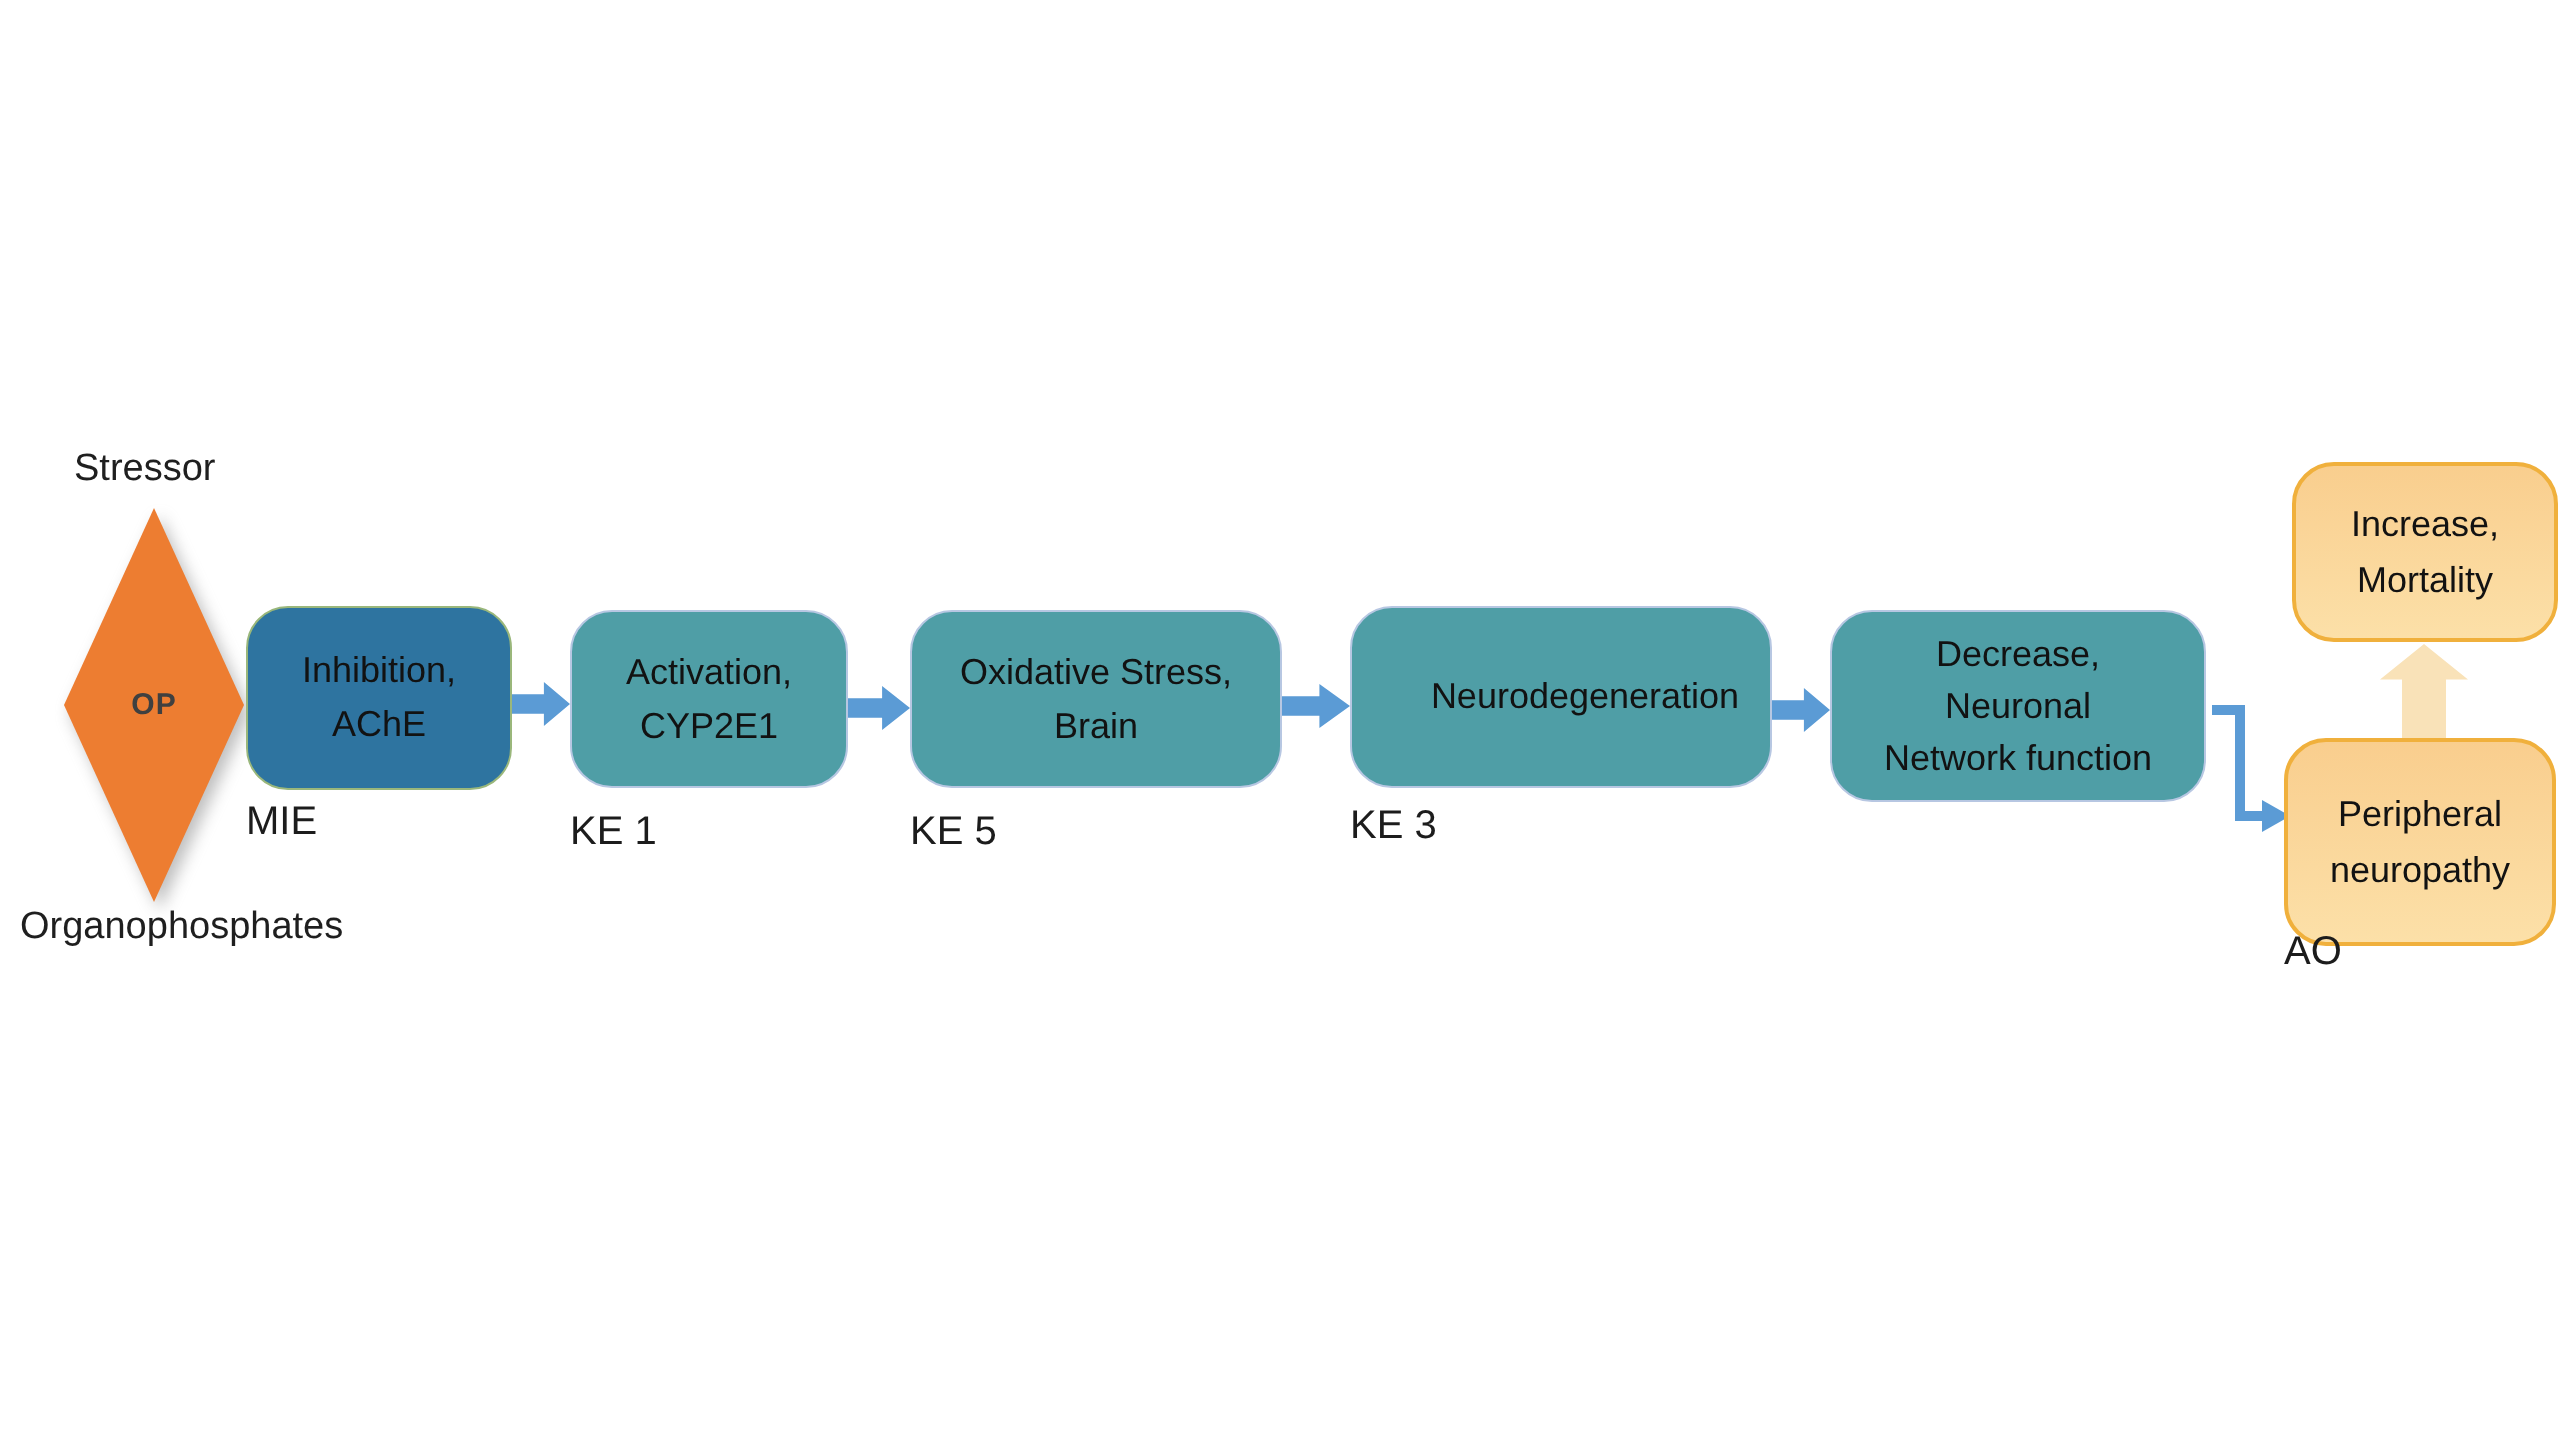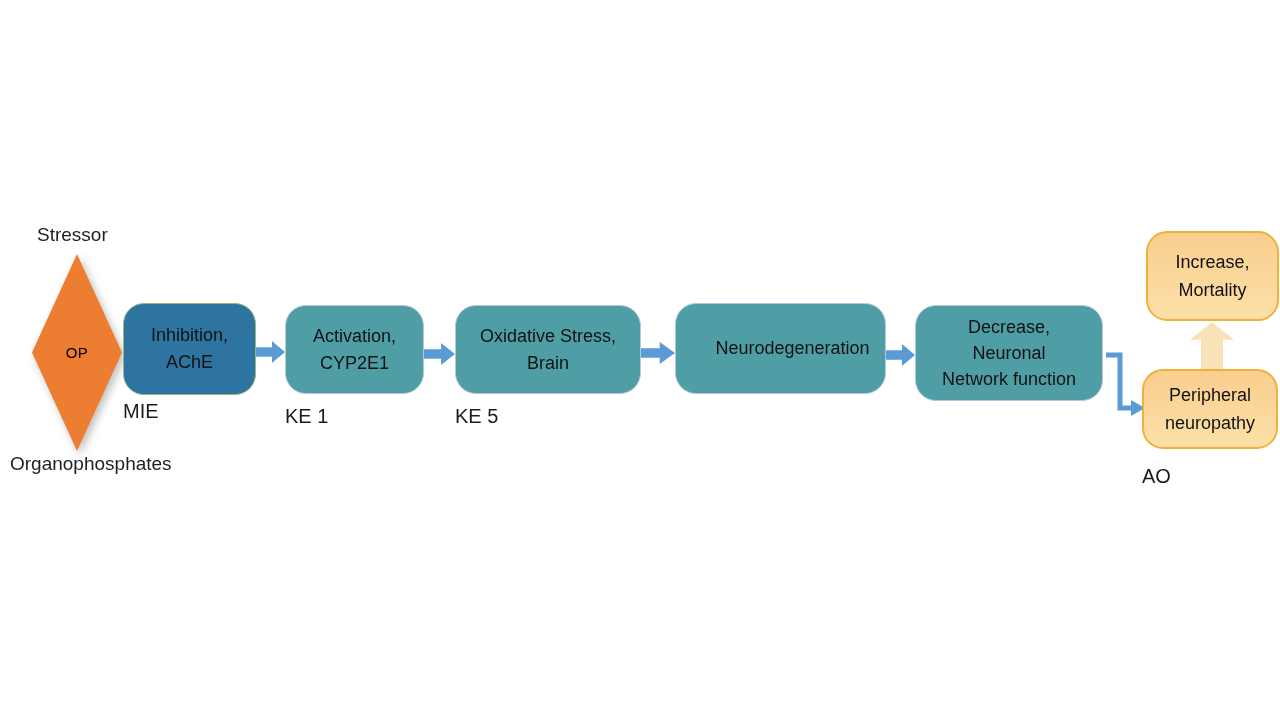--- a/index.html
+++ b/index.html
@@ -22,21 +22,21 @@
   }
 
   
   .diamond {
     left: 32px; top: 254px; width: 90px; height: 197px;
     background: var(--stressor-fill, #ED7D31);
     clip-path: polygon(50% 0%, 100% 50%, 50% 100%, 0% 50%);
     display: flex; align-items: center; justify-content: center;
   }
   .diamond-wrap { filter: drop-shadow(3px 4px 4px rgba(110,110,110,0.45)); position:absolute; left:0; top:0; }
-  .diamond-text { font-size: 15px; font-weight: normal; color: #000000; letter-spacing: .5px; }
+  .diamond-text { font-size: 15px; font-weight: bold; color: #404040; letter-spacing: .5px; }
 
   
   .node {
     display: flex; flex-direction: column;
     align-items: center; justify-content: center;
     text-align: center;
     font-size: 18px; line-height: 27px;
     color: #121212;
     box-sizing: border-box;
     border-radius: 21px;
@@ -51,21 +51,21 @@
   .node-ke2 { left:455px; top:305px; width:186px; height:89px; }
   .node-ke3 { left:675px; top:303px; width:211px; height:91px;padding-left:24px; }
   .node-ke4 { left:915px; top:305px; width:188px; height:96px; line-height:26px; }
 
   .node-ao {
     background: linear-gradient(to bottom, var(--ao-fill-top, #F9CE8E), var(--ao-fill-bottom, #FCE0A8));
     border: 2px solid var(--ao-border, #F0B03C);
     font-size: 18px; line-height: 28px;
   }
   .node-increase   { left:1146px; top:231px; width:133px; height:90px; }
-  .node-peripheral { left:1142px; top:369px; width:136px; height:80px; }
+  .node-peripheral { left:1142px; top:369px; width:136px; height:104px; }
 
   
   .stage-label {
     font-size: 20px; color: #1c1c1c; white-space: nowrap;
   }
   .stage-mie { left:123px; top:400px; width:133px; }
   .stage-ke1 { left:285px; top:405px; width:139px; }
   .stage-ke2 { left:455px; top:405px; width:186px; }
   .stage-ke3 { left:675px; top:402px; width:211px; }
   .stage-ke4 { left:915px; top:404px; width:191px; }
@@ -128,20 +128,21 @@
     <div>Oxidative Stress,</div>
     <div>Brain</div>
   </div>
   <div class="abs stage-label stage-ke2">KE 5</div>
 
   <div class="abs arrow-right arrow-3"></div>
 
   <div class="abs node node-ke node-ke3">
     <div>Neurodegeneration</div>
   </div>
+  <div class="abs stage-label stage-ke3">KE 3</div>
 
   <div class="abs arrow-right arrow-4"></div>
 
   <div class="abs node node-ke node-ke4">
     <div>Decrease,</div>
     <div>Neuronal</div>
     <div>Network function</div>
   </div>
 
   <svg class="abs connector-overlay" viewBox="0 0 1280 720">

